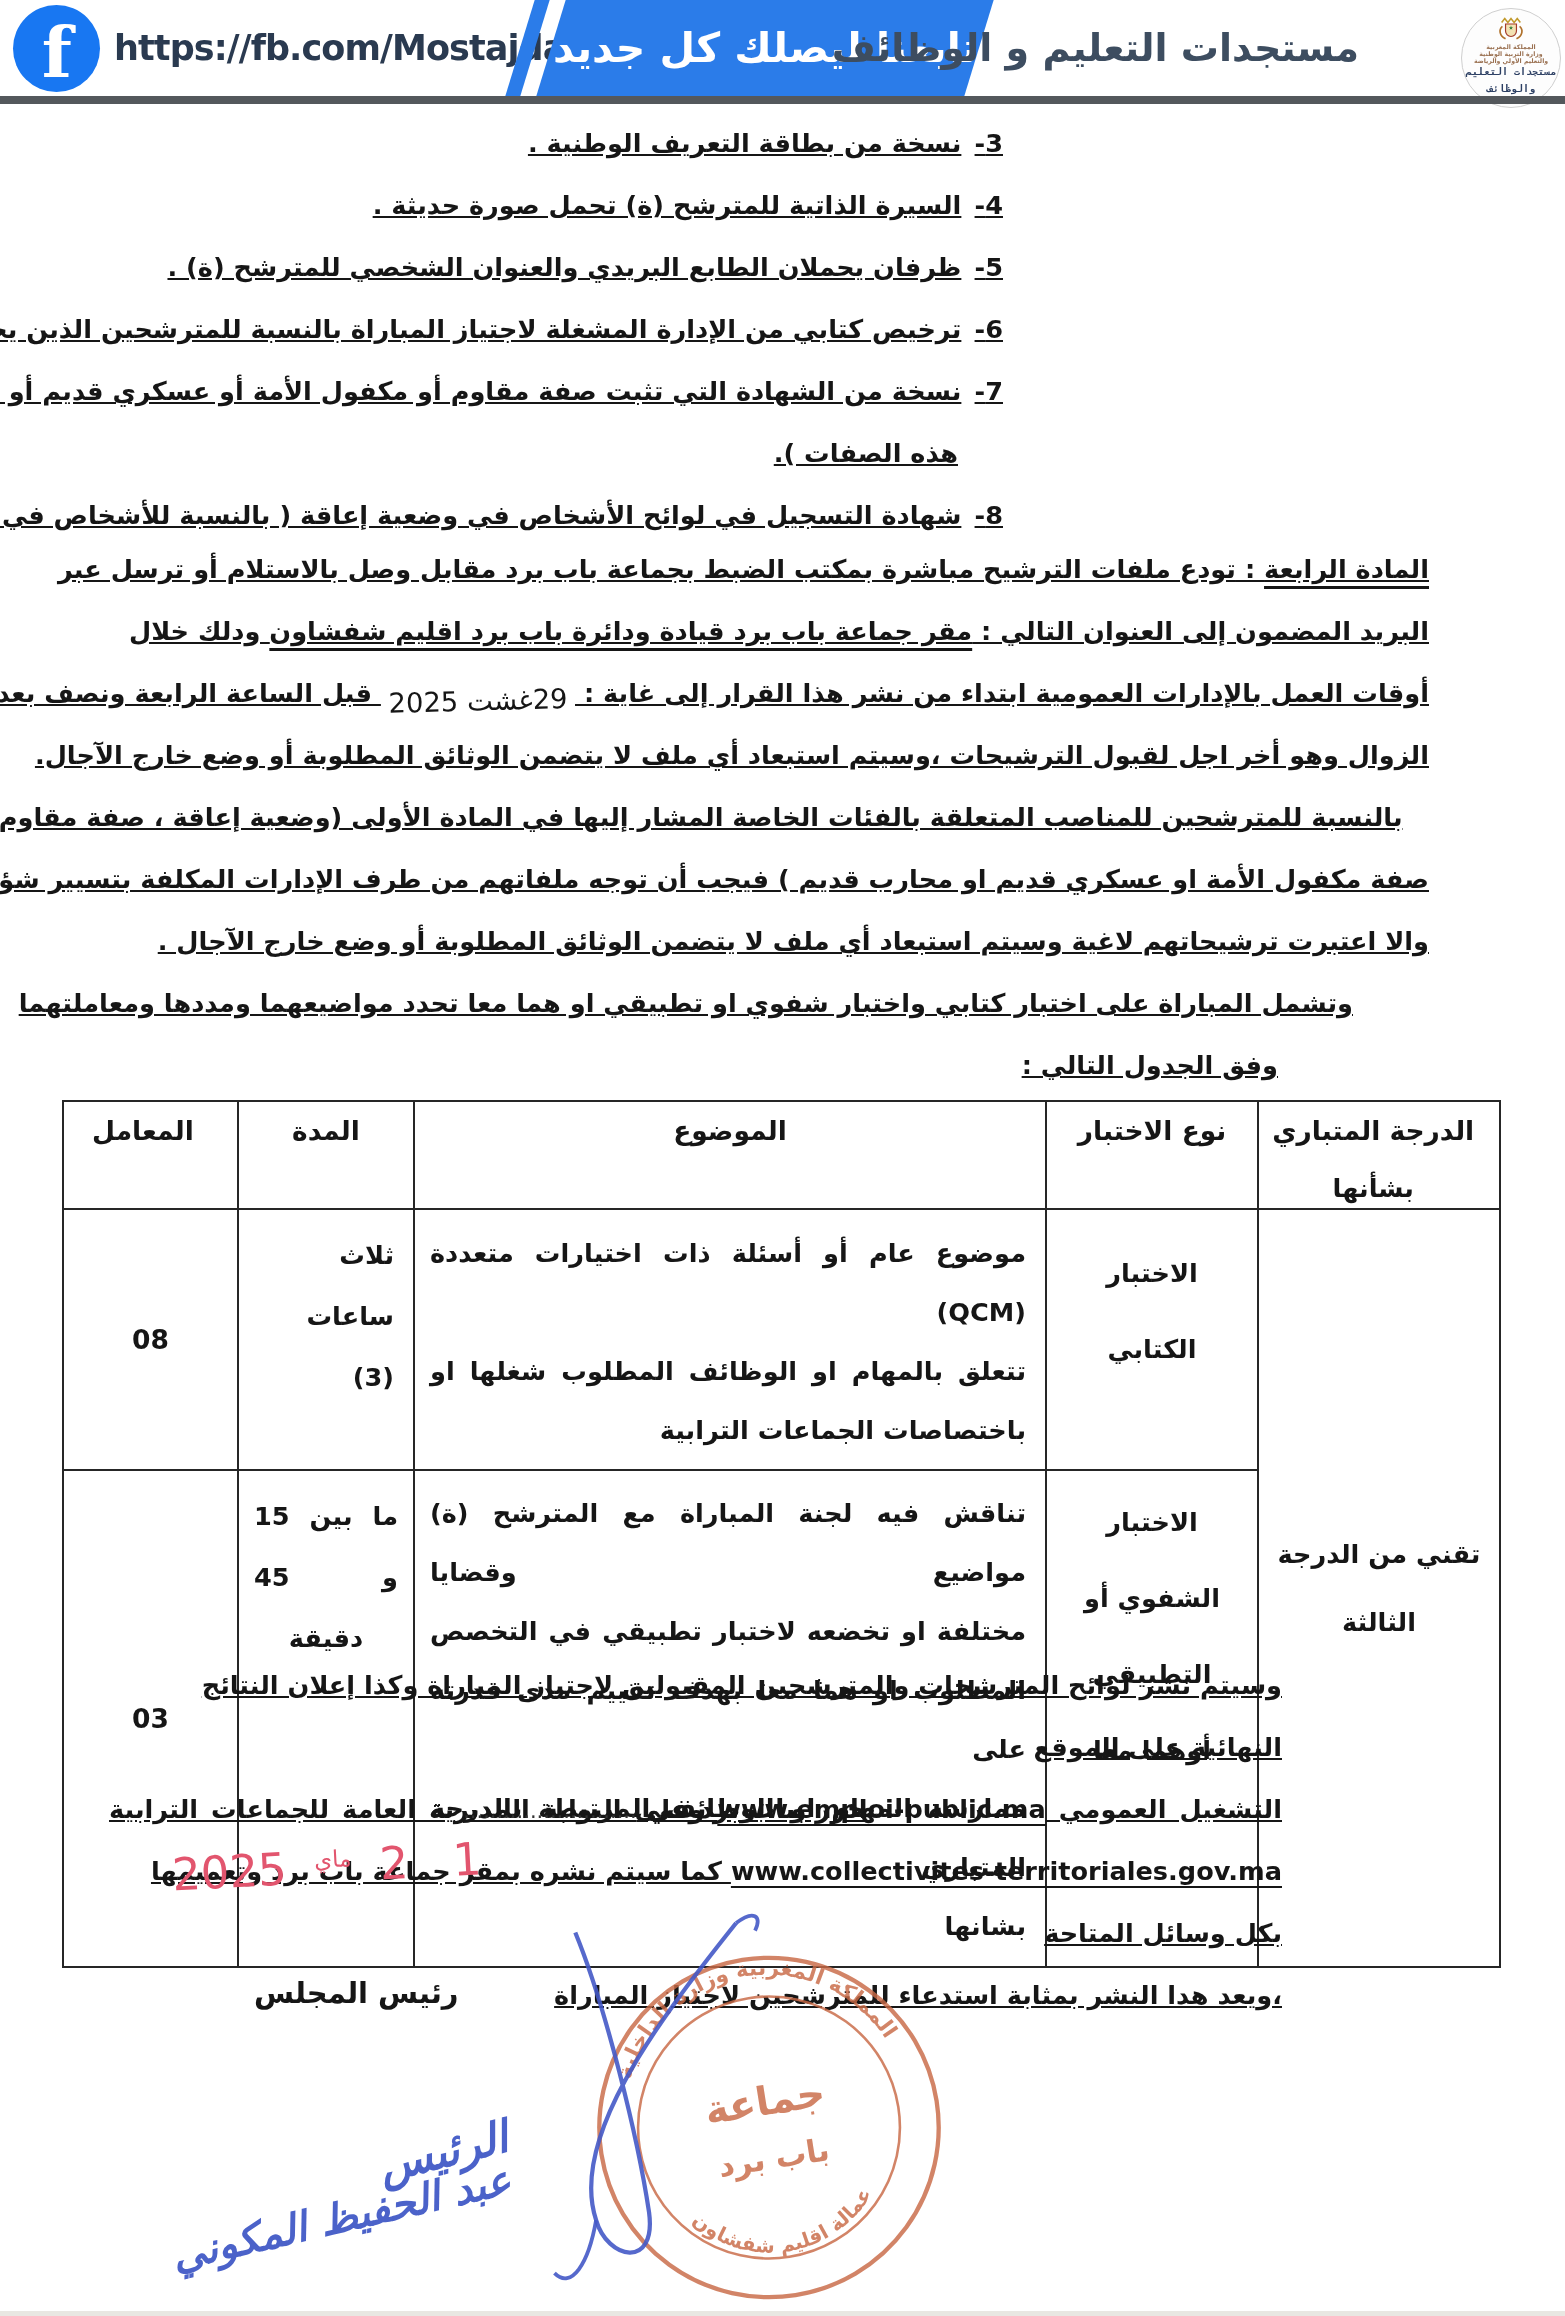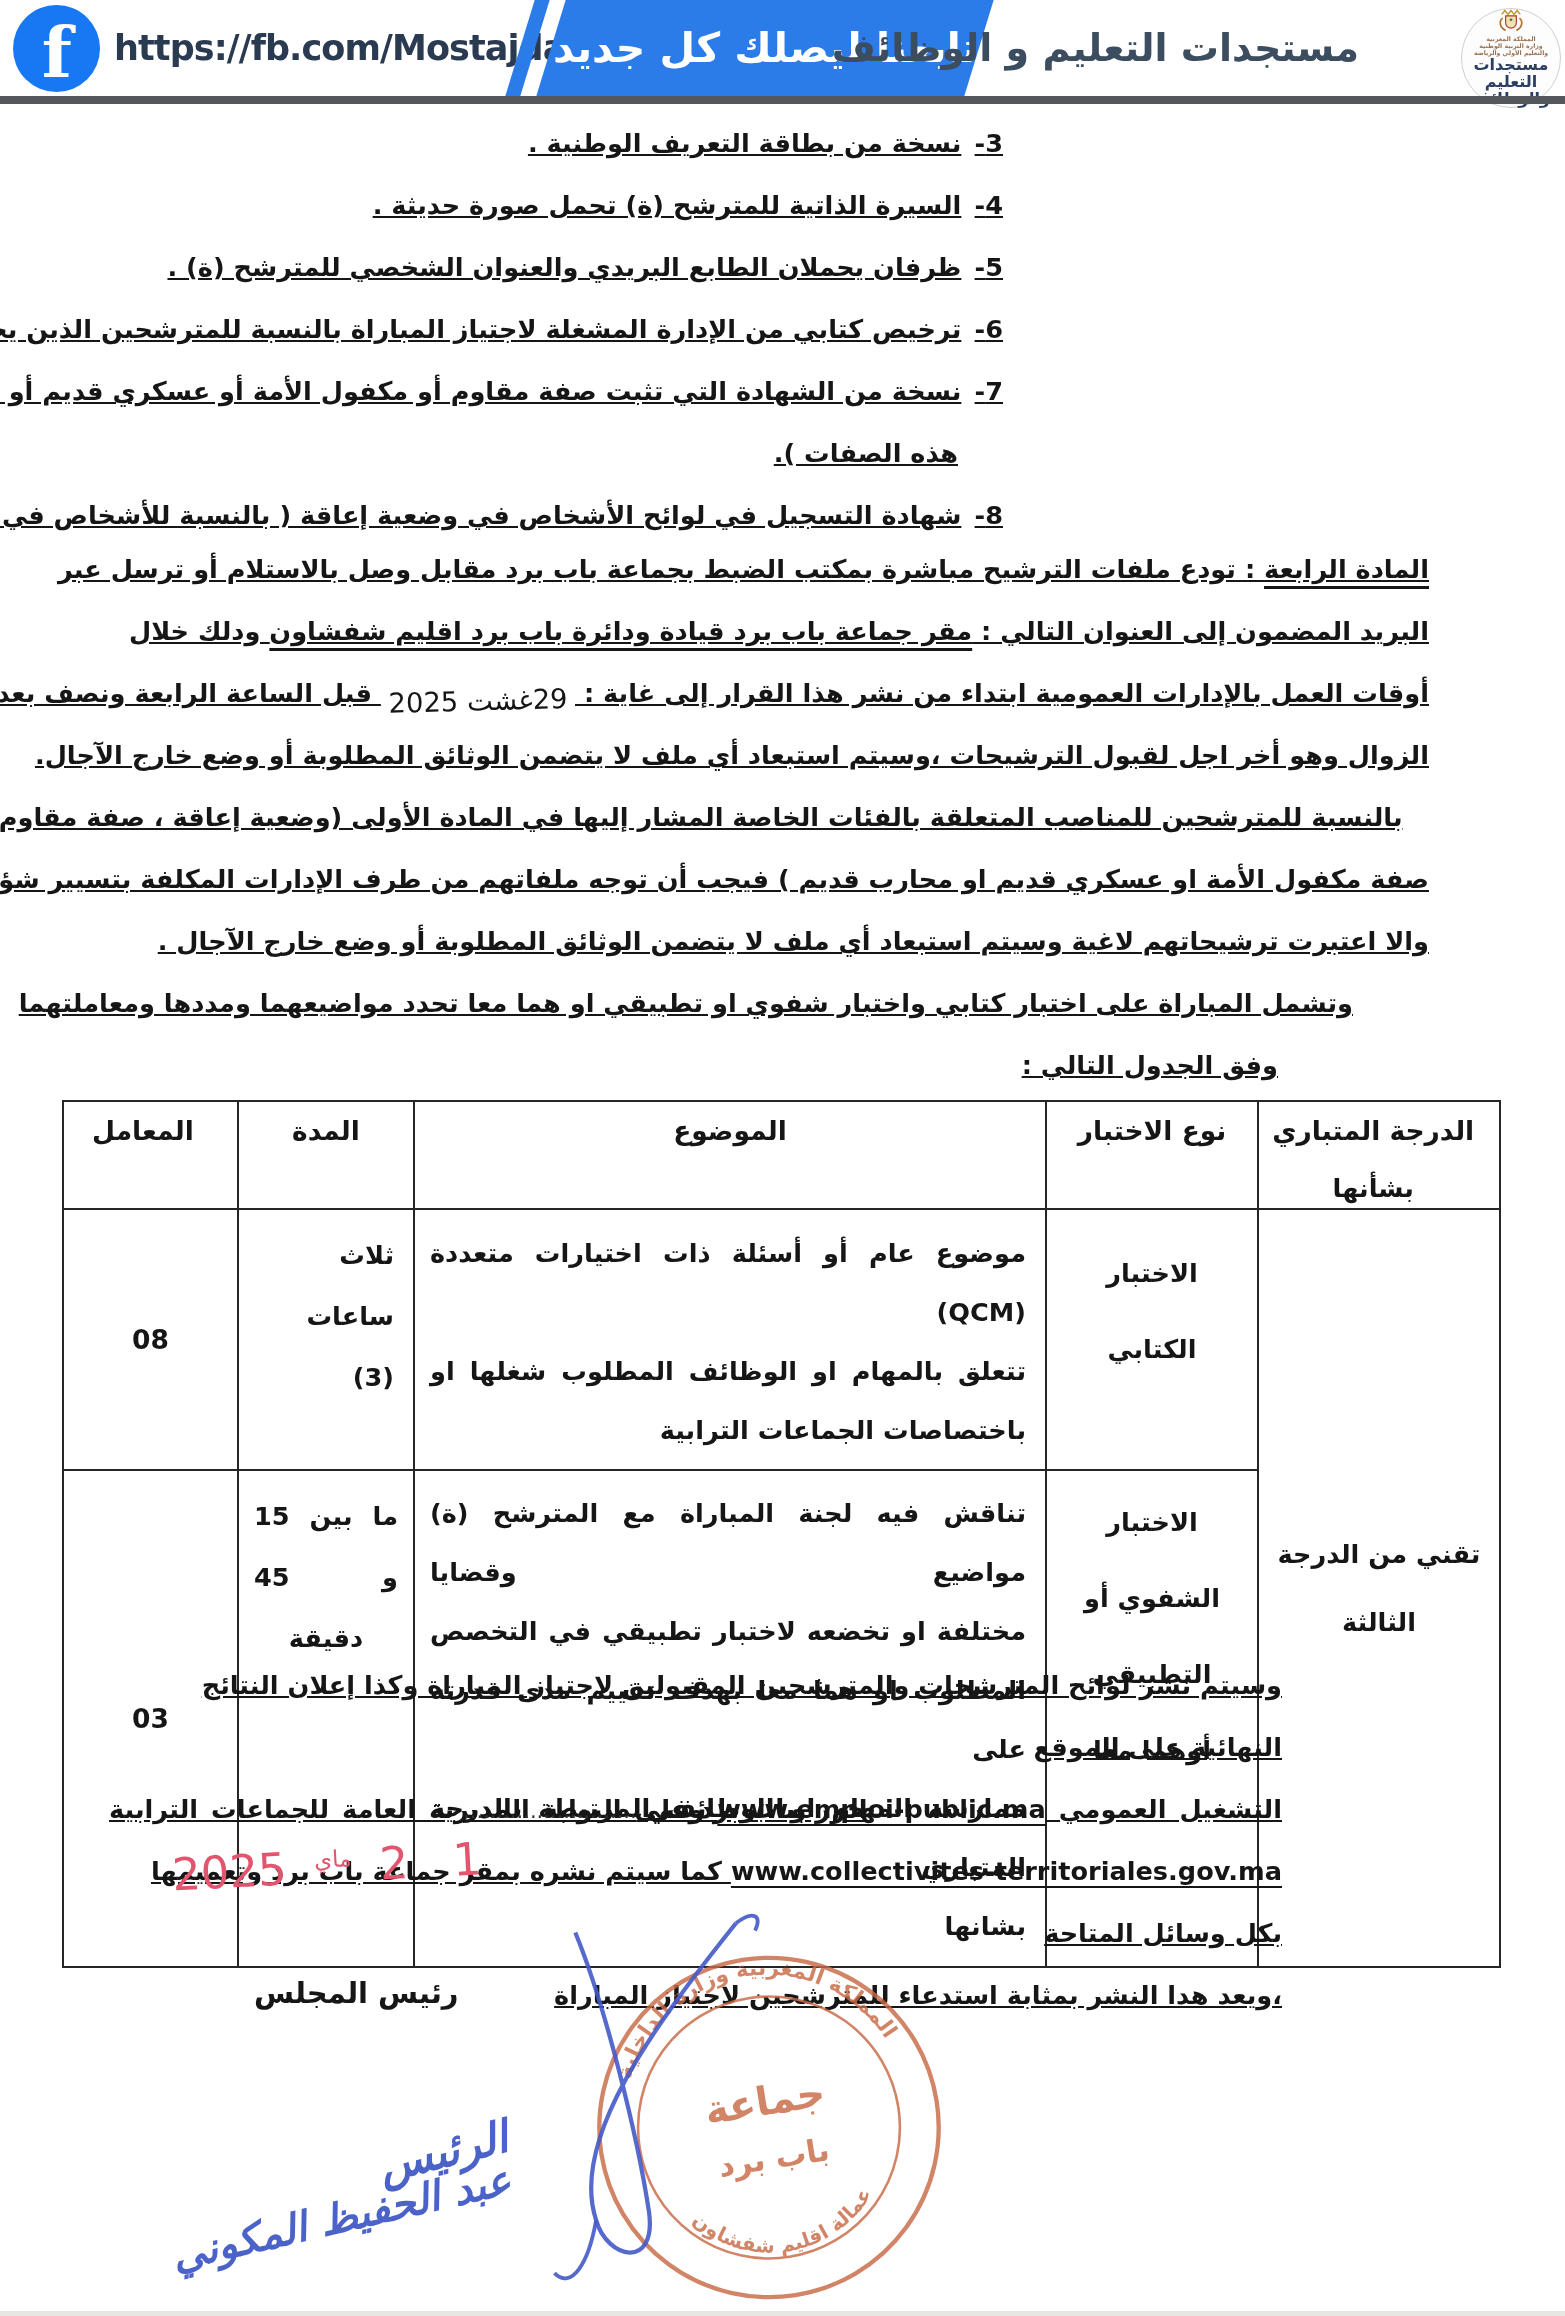--- a/index.html
+++ b/index.html
@@ -27,21 +27,21 @@
   .site-title{
     position:absolute;right:206px;top:0;height:96px;display:flex;align-items:center;
     font-size:38px;font-weight:700;color:#3d4d60;direction:rtl;white-space:nowrap;
   }
   .logo{
     position:absolute;left:1461px;top:7.6px;width:98px;height:98px;border-radius:50%;
     background:#fdfdfd;border:0.9px solid #cfcfcf;display:flex;flex-direction:column;
     align-items:center;justify-content:center;text-align:center;direction:rtl;
   }
   .logo .tiny{font-size:6.2px;line-height:7px;color:#9a7050;font-weight:700;}
-  .logo .big{font-size:16px;line-height:17px;color:#2c3f63;font-weight:700;}
+  .logo .big{font-size:10px;line-height:17px;color:#2c3f63;font-weight:700;font-family:Liberation Mono, monospace;}
   
   .doc-line{direction:rtl;text-align:right;font-weight:700;font-size:25.6px;line-height:62px;white-space:nowrap;text-decoration:underline;}
   .list-block{position:absolute;left:60px;top:112px;width:1369px;}
   .list-block .doc-line{margin-right:426px;}
   .list-block .cont{padding-right:45px;}
   .num{padding-left:13.2px;}
   .art-block{position:absolute;left:60px;top:538px;width:1369px;}
   .art-heading{text-decoration:underline;text-underline-offset:7.6px;text-decoration-thickness:2.8px;}
   .bold-underline{font-weight:800;text-decoration:underline;text-underline-offset:7.6px;text-decoration-thickness:2.8px;}
   .inserted-date{display:inline-block;font-weight:400;font-size:27.4px;transform:translateY(8.5px) rotate(-1.5deg);padding:0 7.6px;}

